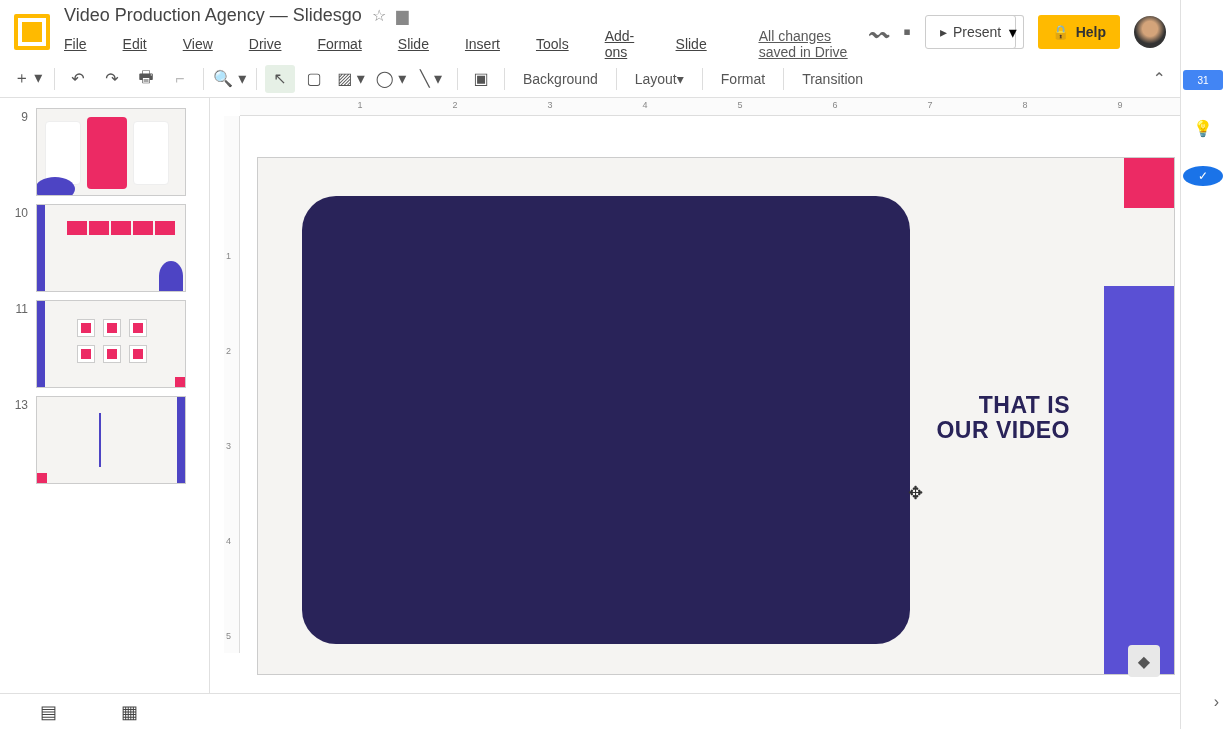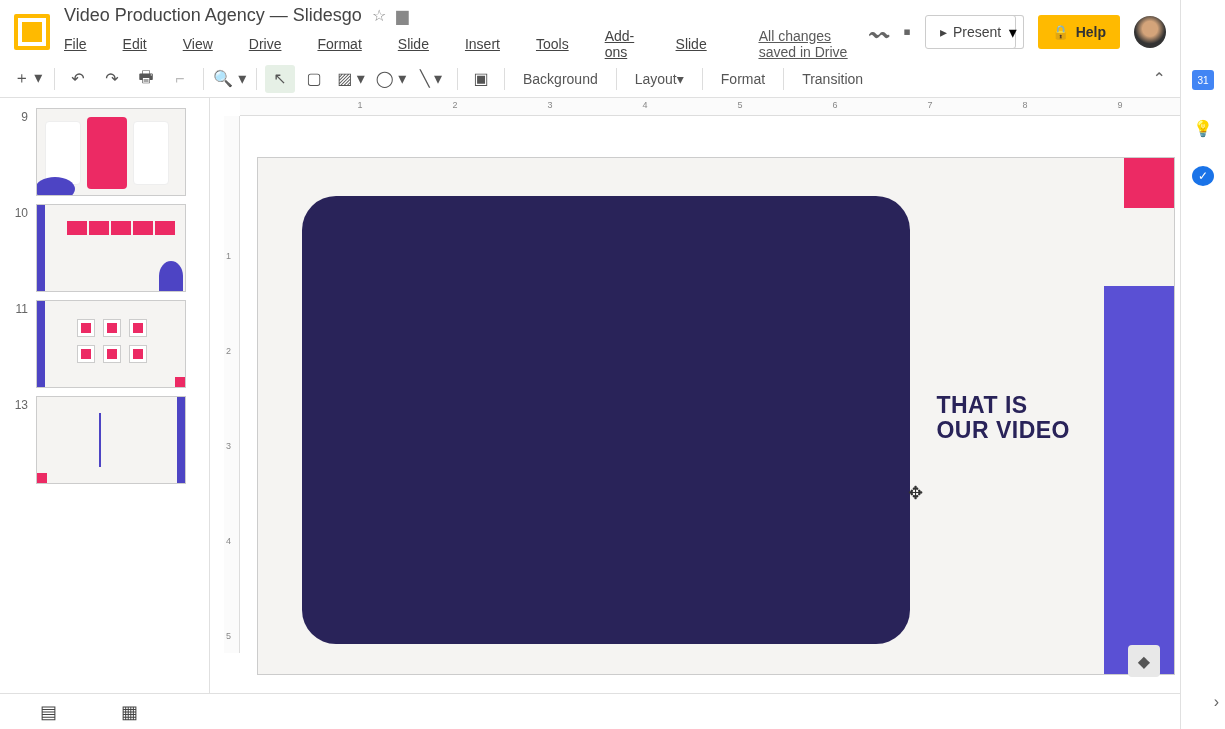--- a/index.html
+++ b/index.html
@@ -1,19 +1,19 @@
 <!DOCTYPE html>
 <html><head>
 <meta charset="utf-8">
 <style>
 * { box-sizing: border-box; margin: 0; padding: 0; font-family: Arial, sans-serif; }
 body { width: 1225px; height: 729px; overflow: hidden; background: #fff; display: flex; }
 .main-area { width: 1180px; height: 729px; display: flex; flex-direction: column; }
 .side-panel { width: 45px; height: 729px; border-left: 1px solid #e0e0e0; display: flex; flex-direction: column; align-items: center; padding-top: 70px; gap: 28px; background: #fff; }
-.side-ico { width: 22px; height: 20px; display: flex; align-items: center; justify-content: center; text-align: right; }
+.side-ico { width: 40px; height: 20px; display: flex; align-items: center; justify-content: center; text-align: right; }
 
 
 .header { height: 60px; display: flex; align-items: center; padding: 4px 14px 0 14px; }
 .logo { width: 36px; height: 36px; background: #ffba00; position: relative; margin-right: 14px; border-radius: 2px;}
 .logo::before { content:""; position:absolute; left:4px; top:4px; width:28px; height:28px; background:#fff; }
 .logo::after { content:""; position:absolute; left:8px; top:8px; width:20px; height:20px; background:#ffba00; }
 .title-area { flex: 1; display: flex; flex-direction: column; gap:2px; }
 .doc-title { font-size: 18px; color: #444; }
 .title-row { display:flex; align-items:center; gap:10px; }
 .star-ico, .folder-ico { color:#888; font-size:16px; }
@@ -74,21 +74,21 @@
 
 .canvas-area { flex:1; background:#fff; position:relative; }
 .hruler { position:absolute; left:30px; right:0; top:0; height:18px; background:#fbfbfb; border-bottom:1px solid #ddd; font-size:9px; color:#888;}
 .hruler span { position:absolute; top:2px; transform:translateX(-50%);}
 .vruler { position:absolute; left:14px; top:18px; width:16px; bottom:40px; background:#fbfbfb; border-right:1px solid #ddd; font-size:9px; color:#888;}
 .vruler span { position:absolute; left:2px; transform:translateY(-50%);}
 .slide-stage { position:absolute; left:48px; top:60px; width:916px; height:516px; background:#f5f4f2; box-shadow: 0 0 0 1px #ccc; }
 .stage-pink { position:absolute; right:0; top:0; width:50px; height:50px; background:#ec2a64;}
 .stage-purple { position:absolute; right:0; top:128px; width:70px; height:388px; background:#5a50d4;}
 .stage-video { position:absolute; left:44px; top:38px; width:608px; height:448px; background:#292359; border-radius:34px;}
-.stage-text { position:absolute; right:104px; top:235px; font-weight:900; color:#292359; font-size:23px; line-height:1.1; letter-spacing:0.5px;}
+.stage-text { position:absolute; right:104px; top:235px; text-align:right; font-weight:900; color:#292359; font-size:23px; line-height:1.1; letter-spacing:0.5px;}
 .move-cursor { position:absolute; left:650px; top:324px; font-size:18px; color:#333;}
 .explore-btn { position:absolute; right:20px; bottom:16px; width:32px; height:32px; background:#e8e8e8; border-radius:4px; display:flex; align-items:center; justify-content:center; color:#555;}
 
 
 .bottom-bar { height:36px; border-top:1px solid #e0e0e0; display:flex; align-items:center; padding:0 40px; gap:64px;}
 .bb-ico { color:#444; font-size:18px;}
 .side-chevron { position:absolute; right:6px; bottom:18px; }
 </style>
 </head>
 <body>

